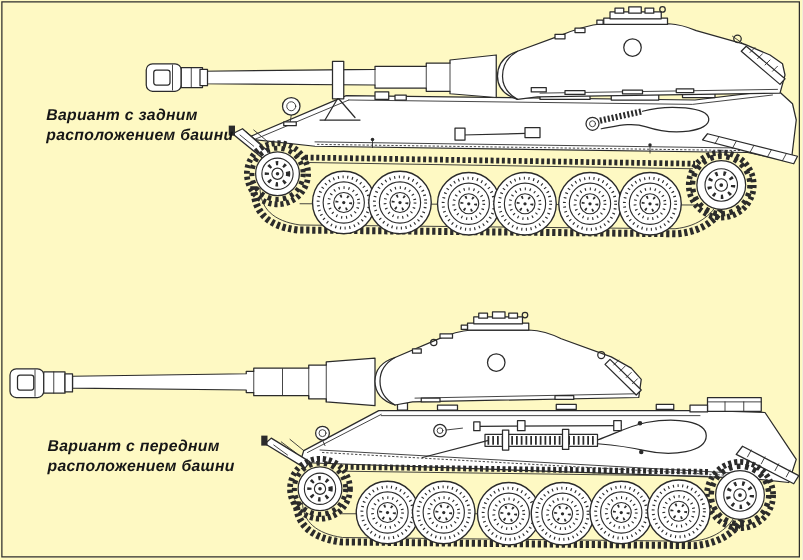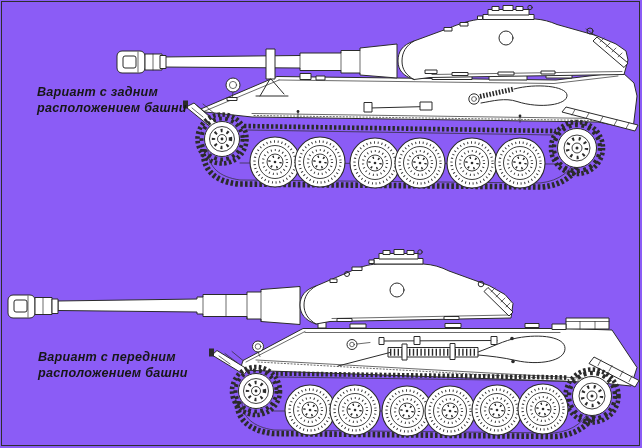--- a/index.html
+++ b/index.html
@@ -1,18 +1,18 @@
 <!DOCTYPE html>
 <html><head>
 <meta charset="utf-8">
 <style>
   html,body{margin:0;padding:0;background:#e8e8e8;}
   .page{
     position:relative;width:642px;height:448px;overflow:hidden;
-    background:#8b5cf6;
+    background:#fef9c3;
     font-family:"Liberation Sans","DejaVu Sans",sans-serif;
   }
   .frame{position:absolute;left:1px;top:1px;right:2px;bottom:2px;
     border:1.6px solid #2e2e2e;pointer-events:none;}
   .caption{
     position:absolute;
     font-weight:bold;font-style:italic;
     font-size:12.6px;line-height:15.6px;letter-spacing:.25px;
     color:#171717;white-space:nowrap;
   }

